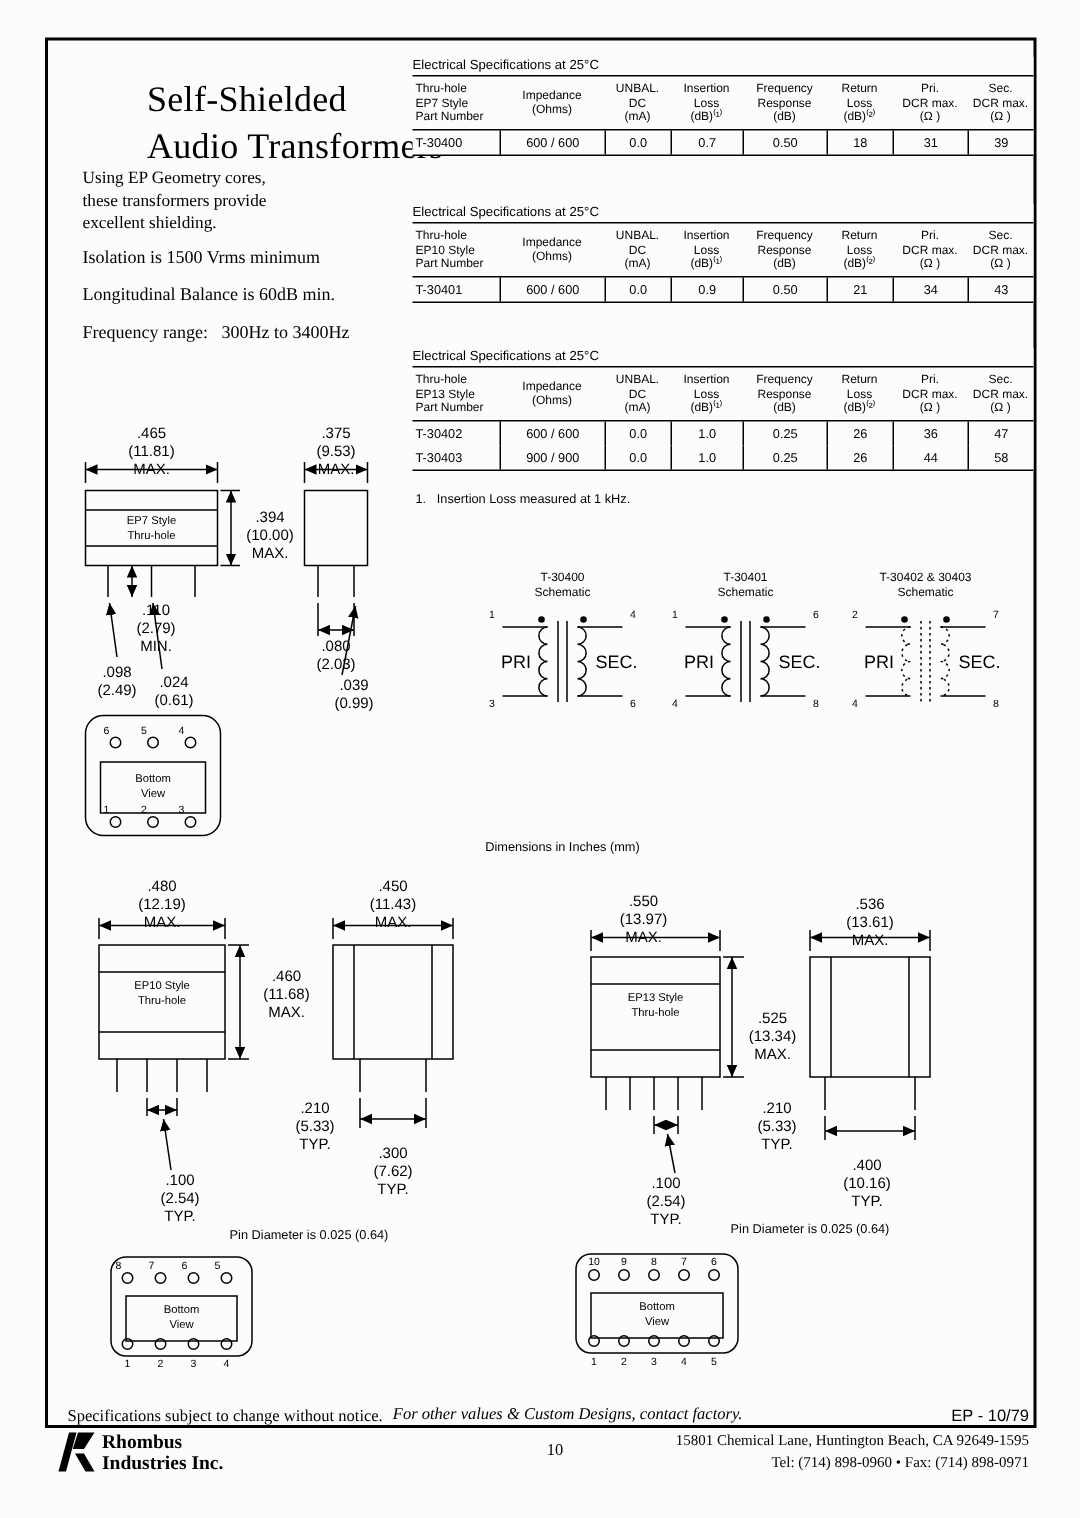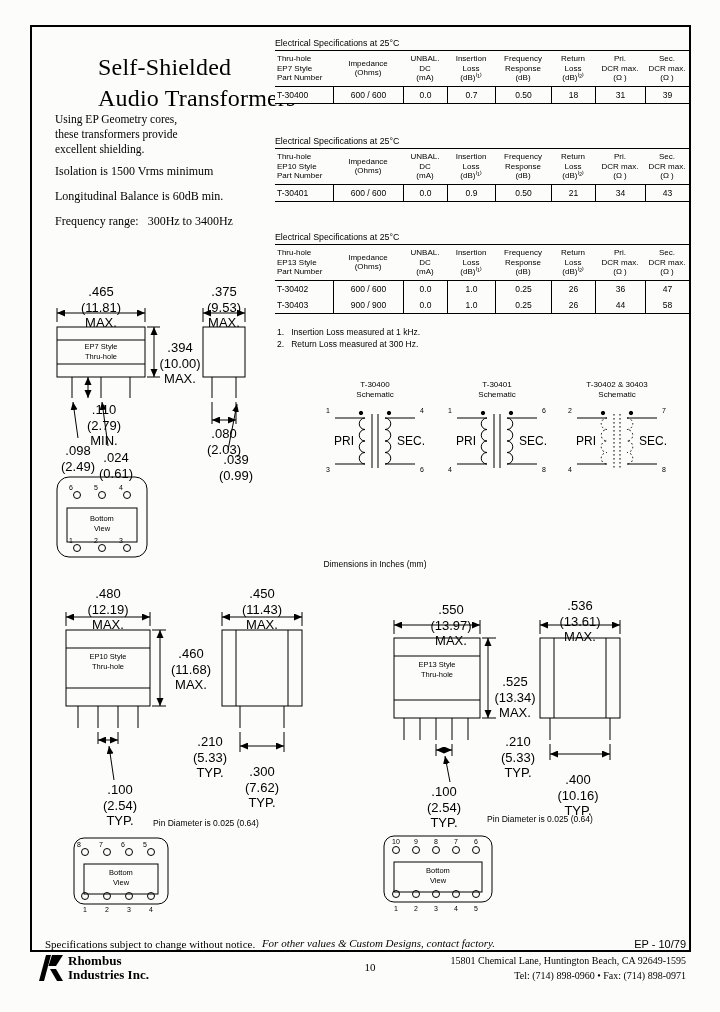--- a/index.html
+++ b/index.html
@@ -18,21 +18,21 @@
   .tcaption{font-size:8.8px;padding-bottom:2px;border-bottom:1px solid #000;}
   .grid8{display:grid;grid-template-columns:58px 70px 44px 48px 56px 44px 50px 44px;}
   .thead{font-size:8px;line-height:1.2;text-align:center;align-items:center;padding:3px 0;border-bottom:1px solid #000;}
   .thead .th:first-child{text-align:left;padding-left:2px;}
   .tbody{border-bottom:1px solid #000;}
   .trow{font-size:8.5px;text-align:center;}
   .td{height:16px;display:flex;align-items:center;justify-content:center;}
   .td:first-child{justify-content:flex-start;padding-left:2px;}
   .td + .td{border-left:1px solid #000;}
   .note{font-size:8.5px;}
-  .dim{font-size:13px;line-height:1.2;text-align:center;}
+  .dim{font-size:10px;line-height:1.2;text-align:center;}
   .small-label{font-size:7.5px;line-height:1.3;text-align:center;}
   .pin{font-size:7px;text-align:center;}
   .sch-title{font-size:8px;line-height:1.3;text-align:center;}
   .sch-lab{font-size:12px;text-align:center;}
   .dims-note{font-size:8.5px;text-align:center;}
   .pin-note{font-size:8.5px;text-align:center;}
   .foot-note{font-size:11px;}
   .brand{font-family:"Liberation Serif",serif;font-weight:bold;font-size:13px;line-height:1.1;}
   .addr{font-family:"Liberation Serif",serif;font-size:10px;text-align:right;line-height:1.5;}
   .pgnum{font-family:"Liberation Serif",serif;font-size:11px;text-align:center;}
@@ -369,21 +369,20 @@
         <div class="td">1.0</div>
         <div class="td">0.25</div>
         <div class="td">26</div>
         <div class="td">44</div>
         <div class="td">58</div>
       </div>
     </div>
   </div>
 
   <div class="abs note" style="left:277px;top:327px;width:300px;">1.&nbsp;&nbsp; Insertion Loss measured at 1 kHz.</div>
-  <div class="abs note" style="left:277px;top:339px;width:300px;">2.&nbsp;&nbsp; Return Loss measured at 300 Hz.</div>
 
   <div class="abs sch-title pre" style="left:330px;top:380px;width:90px;">T-30400
 Schematic</div>
   <div class="abs sch-title pre" style="left:452px;top:380px;width:90px;">T-30401
 Schematic</div>
   <div class="abs sch-title pre" style="left:560px;top:380px;width:114px;">T-30402 &amp; 30403
 Schematic</div>
 
   <div class="abs pin" style="left:321px;top:407px;width:14px;">1</div>
   <div class="abs pin" style="left:415px;top:407px;width:14px;">4</div>
@@ -464,21 +463,21 @@
 View</div>
   <div class="abs pin" style="left:73px;top:841px;width:12px;">8</div>
   <div class="abs pin" style="left:95px;top:841px;width:12px;">7</div>
   <div class="abs pin" style="left:117px;top:841px;width:12px;">6</div>
   <div class="abs pin" style="left:139px;top:841px;width:12px;">5</div>
   <div class="abs pin" style="left:79px;top:906px;width:12px;">1</div>
   <div class="abs pin" style="left:101px;top:906px;width:12px;">2</div>
   <div class="abs pin" style="left:123px;top:906px;width:12px;">3</div>
   <div class="abs pin" style="left:145px;top:906px;width:12px;">4</div>
 
-  <div class="abs dim pre" style="left:426px;top:596px;width:50px;margin-top:6px;">.550
+  <div class="abs dim pre" style="left:404px;top:596px;width:50px;">.550
 (13.97)
 MAX.</div>
   <div class="abs dim pre" style="left:555px;top:598px;width:50px;">.536
 (13.61)
 MAX.</div>
   <div class="abs small-label pre" style="left:396px;top:660px;width:82px;">EP13 Style
 Thru-hole</div>
   <div class="abs dim pre" style="left:492px;top:674px;width:46px;">.525
 (13.34)
 MAX.</div>

